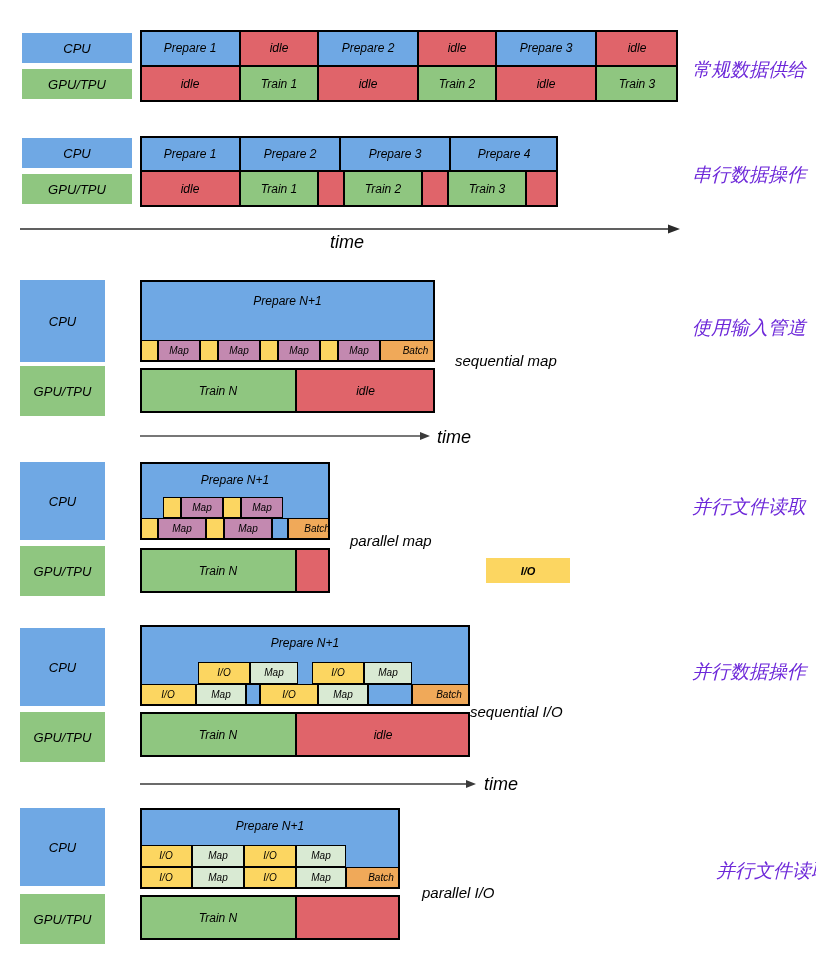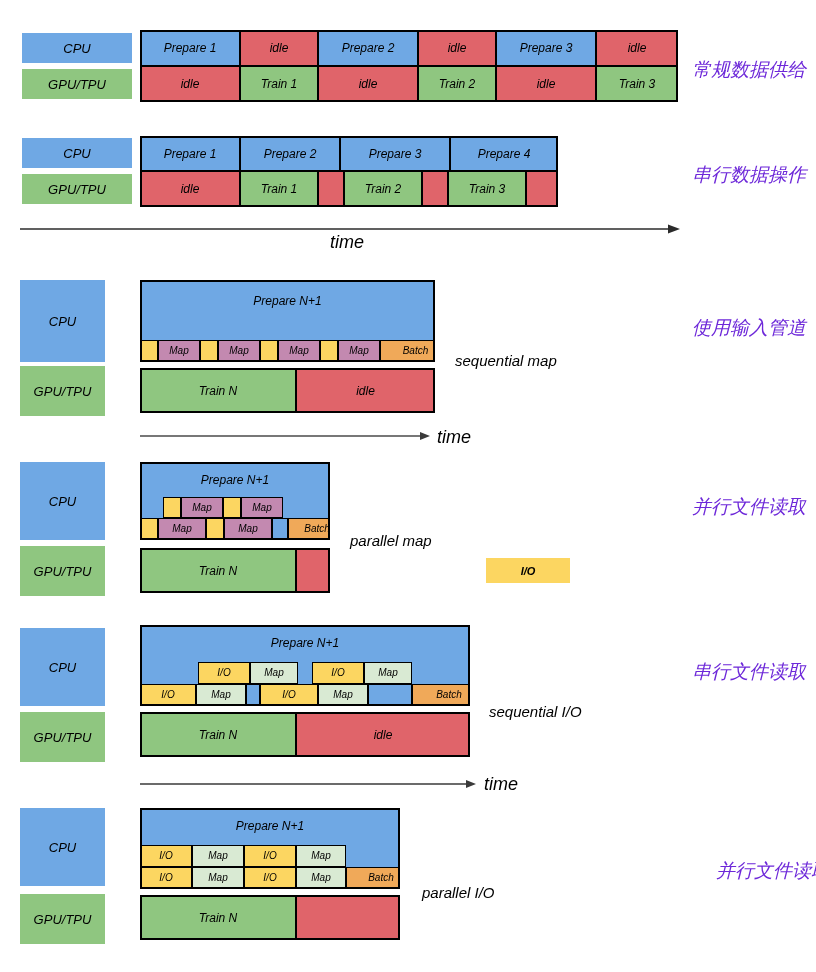--- a/index.html
+++ b/index.html
@@ -371,22 +371,22 @@
   <div class="frame" style="left:140px; top:625px; width:330px; height:81px;"></div>
 
   <div class="blk c-green" style="left:140px; top:712px; width:156px; height:45px;">
       <span>Train N</span>
     </div>
   <div class="blk c-red" style="left:296px; top:712px; width:174px; height:45px;">
       <span>idle</span>
     </div>
   <div class="frame" style="left:140px; top:712px; width:330px; height:45px;"></div>
 
-  <div class="cap" style="left:489px; top:660px;">sequential I/O</div>
-  <div class="cn" style="left:692px; top:659px;">串行文件读取</div>
+  <div class="cap" style="left:470px; top:660px;">sequential I/O</div>
+  <div class="cn" style="left:692px; top:659px;">并行数据操作</div>
 
   <svg class="axis" style="left:140px; top:777px;" width="336" height="14" viewBox="0 0 336 14">
     <line x1="0" y1="7" x2="326" y2="7" stroke="#3a3a3a" stroke-width="1.5"></line>
     <polygon points="326,3 336,7 326,11" fill="#3a3a3a"></polygon>
   </svg>
   <div class="tlabel" style="left:484px; top:774px;">time</div>
 
   <div class="sqr c-blue" style="left:20px; top:808px; width:85px; height:78px;">
     <span>CPU</span>
   </div>

